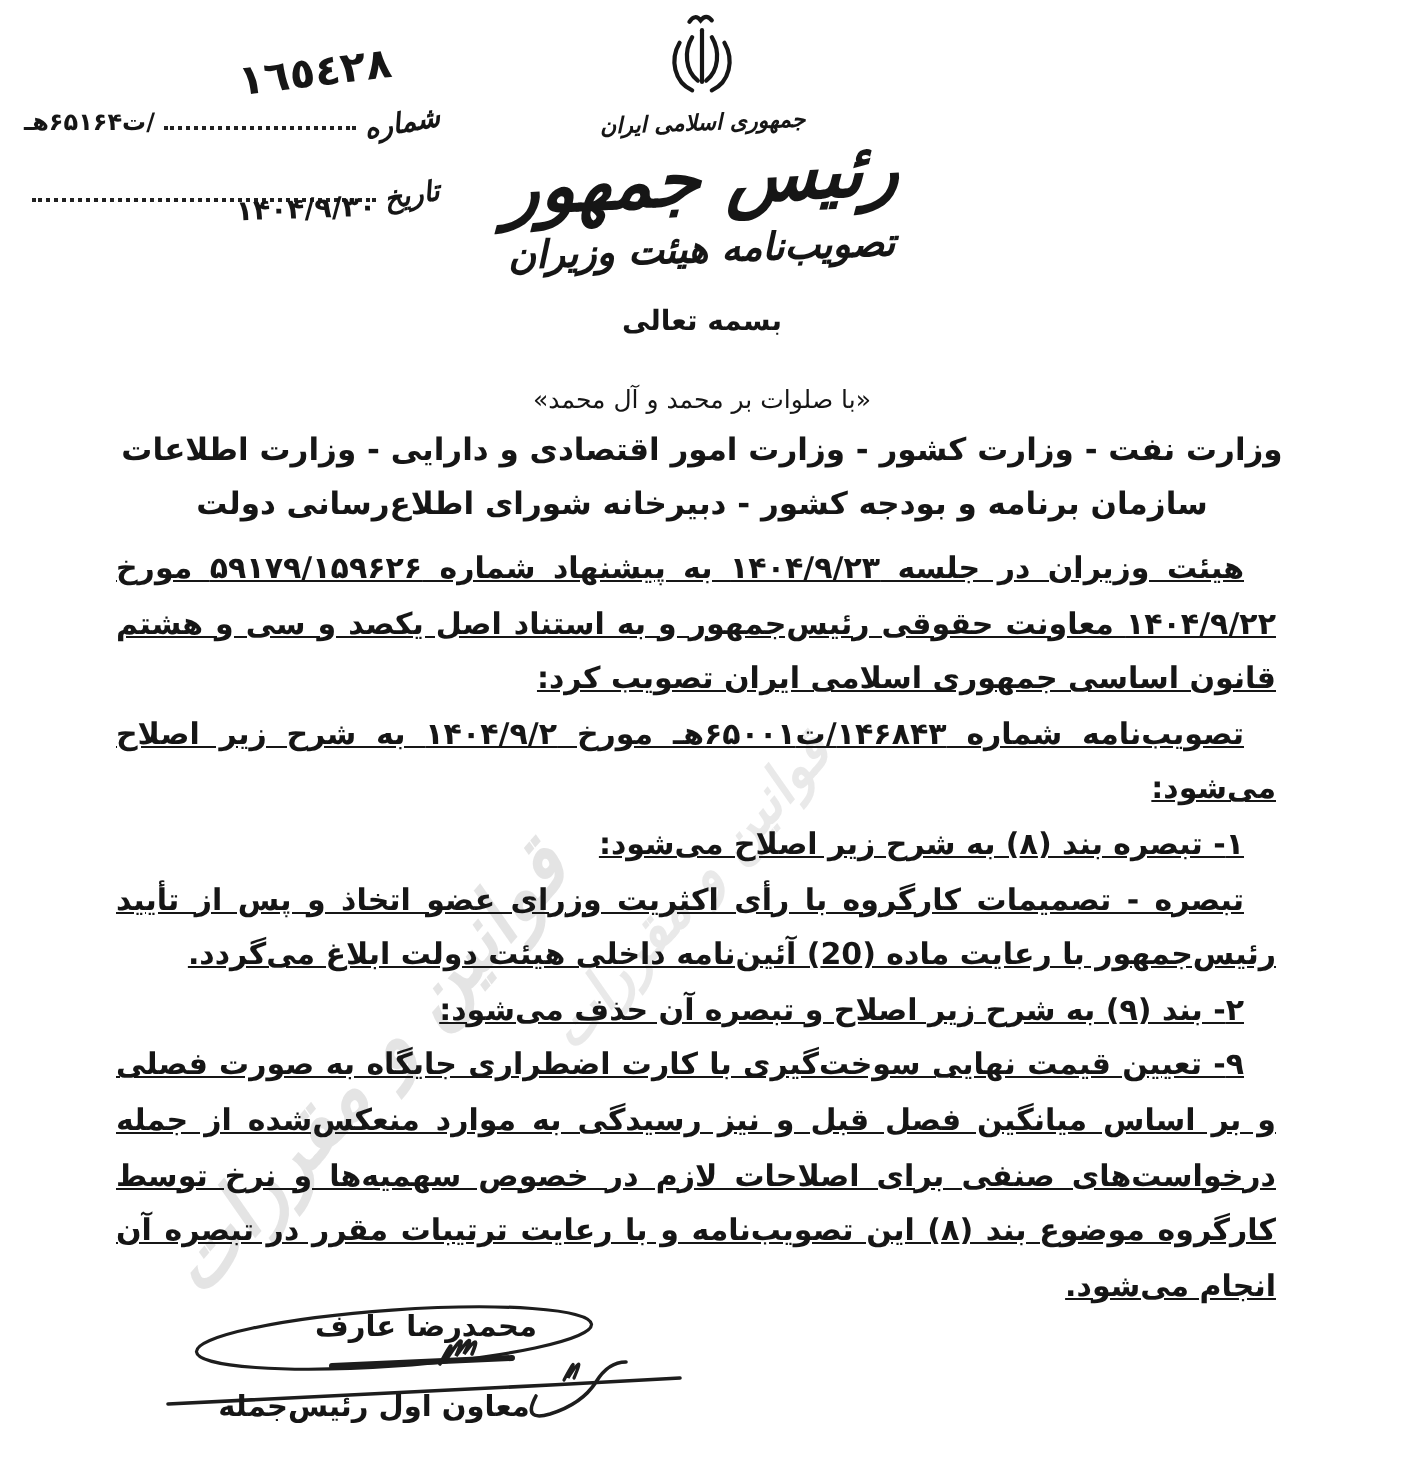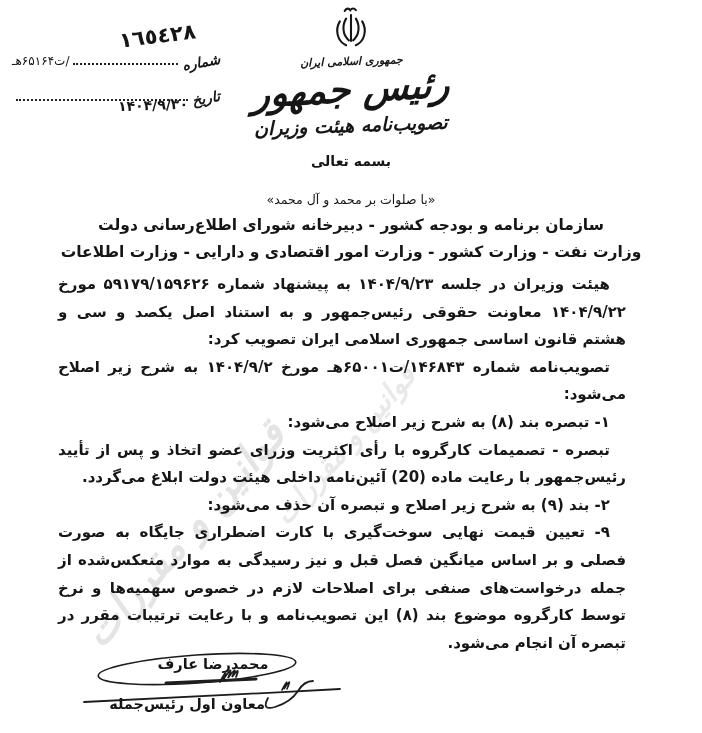--- a/index.html
+++ b/index.html
@@ -15,32 +15,32 @@
   .office-wrap{margin-top:0;}
   .office{font-size:37px;font-weight:bold;font-style:italic;display:inline-block;transform:rotate(-3deg) skewX(-4deg);line-height:1.15;}
   .doc-type-wrap{margin-top:2px;}
   .doc-type{font-size:19px;font-weight:bold;font-style:italic;display:inline-block;transform:rotate(-2deg);}
   
   .ref{position:absolute;top:40px;left:12px;width:210px;}
   .ref-row{position:relative;display:flex;align-items:flex-end;height:30px;}
   .ref-row.date-row{margin-top:6px;}
   .ref-label{font-weight:bold;font-style:italic;font-size:14px;transform:rotate(-10deg);padding-right:2px;white-space:nowrap;}
   .ref-dots{flex:1;border-bottom:2.4px dotted #222;margin:0 4px 5px 4px;height:10px;}
-  .ref-suffix{font-size:12px;font-weight:normal;white-space:nowrap;margin-bottom:2px;}
+  .ref-suffix{font-size:12px;font-weight:bold;white-space:nowrap;margin-bottom:2px;}
   .hw{font-weight:bold;white-space:nowrap;}
   .num-hw{position:absolute;top:-16px;right:26px;font-size:21px;letter-spacing:4px;transform:rotate(-7deg);}
   .date-hw{position:absolute;top:21px;right:34px;font-size:14px;letter-spacing:2px;transform:rotate(-2deg);}
   
   .invocation{position:absolute;top:153px;left:0;width:100%;text-align:center;}
   .besmeleh{font-size:14px;font-weight:bold;}
   .salavat{font-size:12.5px;margin-top:23px;}
   
   .addressees{position:absolute;top:212px;left:0;width:100%;text-align:center;font-weight:bold;font-size:15.5px;line-height:27px;}
   
-  .body-text{position:absolute;top:271px;right:76px;left:58px;font-size:15px;font-weight:bold;line-height:27.6px;text-align:justify;}
+  .body-text{position:absolute;top:271px;right:64px;left:58px;font-size:15px;font-weight:bold;line-height:27.6px;text-align:justify;text-decoration:underline;}
   .body-text p{margin:0;text-indent:16px;}
   
   .wm{position:absolute;font-style:italic;font-weight:bold;color:#cfcfcf;pointer-events:none;white-space:nowrap;z-index:0;}
   .wm1{left:108px;top:610px;font-size:40px;opacity:.55;transform:rotate(-49deg);transform-origin:left bottom;}
   .wm2{left:292px;top:498px;font-size:28px;opacity:.45;transform:rotate(-49deg);transform-origin:left bottom;}
   
   .sig{position:absolute;left:70px;top:638px;width:290px;height:92px;z-index:2;}
   .sig-name{position:absolute;left:79px;top:18px;width:128px;text-align:center;font-weight:bold;font-size:14.5px;}
   .sig-title{position:absolute;left:36px;top:58px;width:162px;text-align:center;font-weight:bold;font-size:14.5px;}
   .sig-svg{position:absolute;left:0;top:0;}
@@ -82,22 +82,22 @@
       <span class="hw date-hw">۱۴۰۴/۹/۳۰</span>
     </div>
   </div>
 
   <div class="invocation">
     <div class="besmeleh">بسمه تعالی</div>
     <div class="salavat">«با صلوات بر محمد و آل محمد»</div>
   </div>
 
   <div class="addressees">
+    <div>وزارت نفت - وزارت کشور - وزارت امور اقتصادی و دارایی - وزارت اطلاعات</div>
     <div>سازمان برنامه و بودجه کشور - دبیرخانه شورای اطلاع‌رسانی دولت</div>
-    <div>وزارت نفت - وزارت کشور - وزارت امور اقتصادی و دارایی - وزارت اطلاعات</div>
   </div>
 
   <div class="body-text">
     <p>هیئت وزیران در جلسه ۱۴۰۴/۹/۲۳ به پیشنهاد شماره ۵۹۱۷۹/۱۵۹۶۲۶ مورخ ۱۴۰۴/۹/۲۲ معاونت حقوقی رئیس‌جمهور و به استناد اصل یکصد و سی و هشتم قانون اساسی جمهوری اسلامی ایران تصویب کرد:</p>
     <p>تصویب‌نامه شماره ۱۴۶۸۴۳/ت۶۵۰۰۱هـ مورخ ۱۴۰۴/۹/۲ به شرح زیر اصلاح می‌شود:</p>
     <p>۱- تبصره بند (۸) به شرح زیر اصلاح می‌شود:</p>
     <p>تبصره - تصمیمات کارگروه با رأی اکثریت وزرای عضو اتخاذ و پس از تأیید رئیس‌جمهور با رعایت ماده (20) آئین‌نامه داخلی هیئت دولت ابلاغ می‌گردد.</p>
     <p>۲- بند (۹) به شرح زیر اصلاح و تبصره آن حذف می‌شود:</p>
     <p>۹- تعیین قیمت نهایی سوخت‌گیری با کارت اضطراری جایگاه به صورت فصلی و بر اساس میانگین فصل قبل و نیز رسیدگی به موارد منعکس‌شده از جمله درخواست‌های صنفی برای اصلاحات لازم در خصوص سهمیه‌ها و نرخ توسط کارگروه موضوع بند (۸) این تصویب‌نامه و با رعایت ترتیبات مقرر در تبصره آن انجام می‌شود.</p>
   </div>

